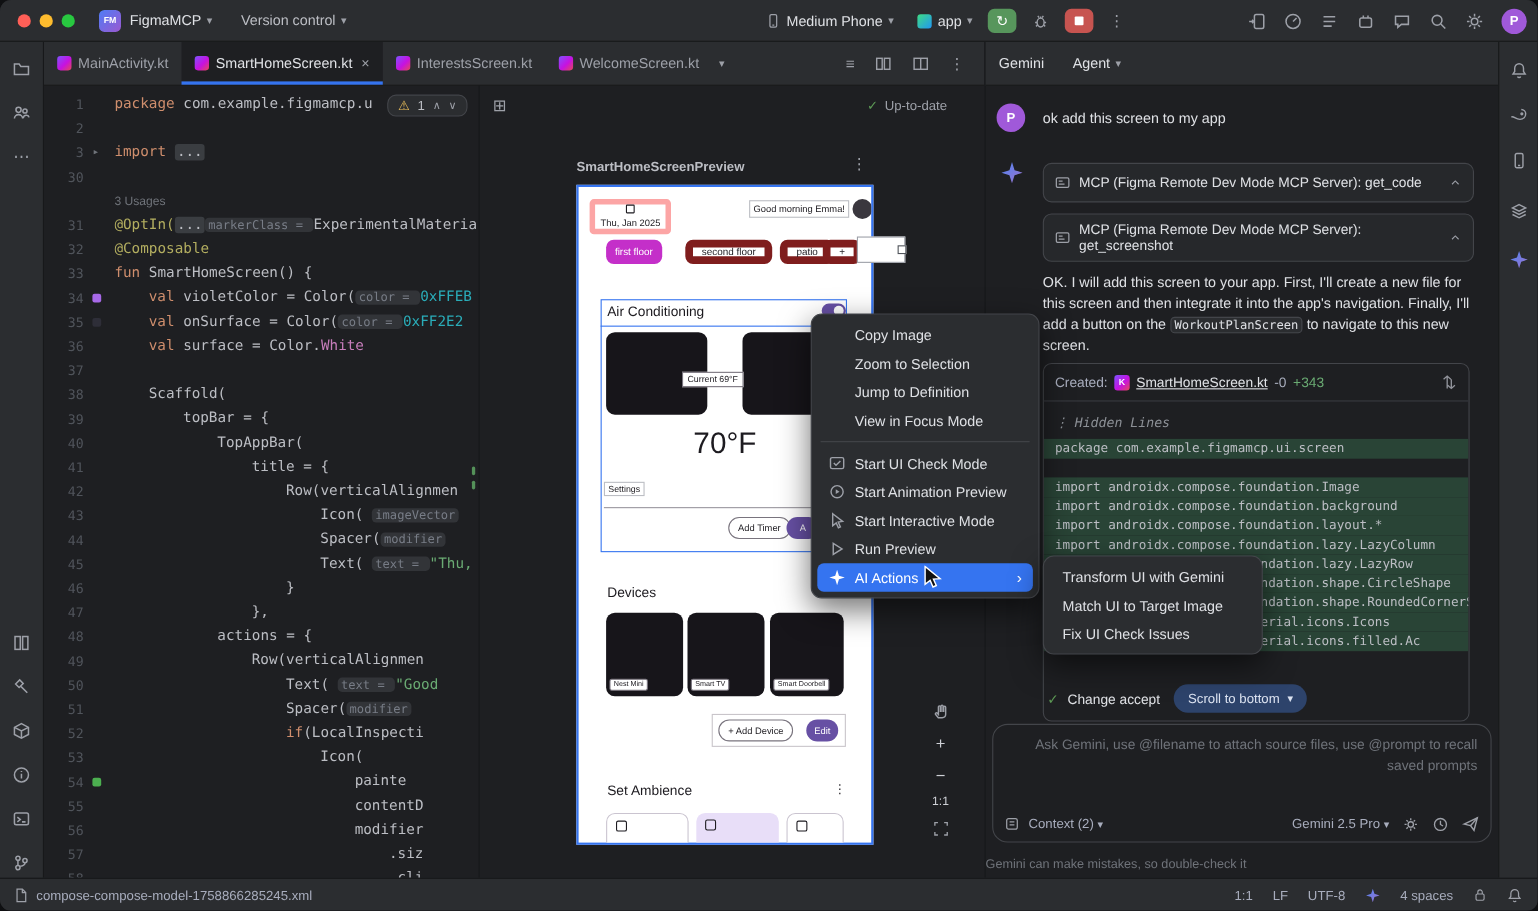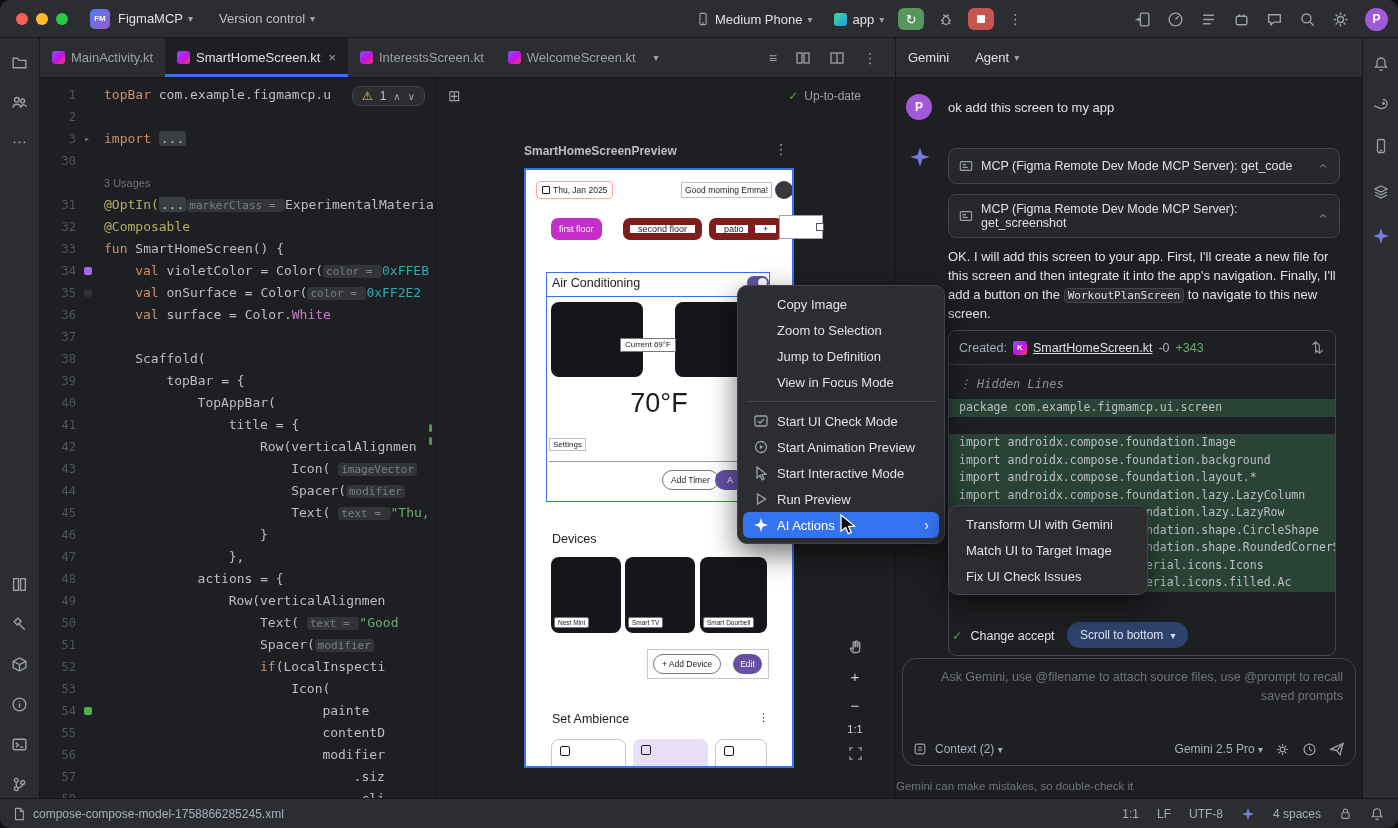--- a/index.html
+++ b/index.html
@@ -87,22 +87,22 @@
   .pv-grid { margin-left:12px; color:#9DA0A8; font-size:15px; }
   .pv-status { position:absolute; right:34px; display:flex; gap:6px; align-items:center;
                font-size:12px; color:#9DA0A8; }
   .pv-label { position:absolute; left:88px; top:66px; font-size:12px; color:#BCBEC4;font-weight:bold; }
   .pv-kebab { position:absolute; left:338px; top:63px; }
 
   .phone { position:absolute; left:88px; top:90px; width:270px; height:600px; }
   .phone-inner { position:absolute; inset:0; background:#fff; border:2px solid #3574F0; overflow:hidden;
                  color:#1D1B20; }
   .ph-abs { position:absolute; }
-  .date-chip { left:10px; top:11px; height:18px; border:1px solid #fca5a5; border-radius:4px;
-               display:flex; align-items:center; gap:3px; padding:0 5px; font-size:8.5px; }
+  .date-chip { left:10px; top:11px; height:32px; border:5px solid #fca5a5; border-radius:4px;
+               display:flex; align-items:center; gap:3px; padding:0 5px; font-size:8.5px;flex-direction:column; }
   .cal { width:8px; height:8px; border:1px solid #1D1B20; border-radius:1px; }
   .greeting { left:155px; top:12px; height:16px; border:1px solid #BCBEC4; padding:0 3px;
               font-size:8.5px; line-height:14px; white-space:nowrap; }
   .ph-avatar { left:249px; top:11px; width:18px; height:18px; border-radius:50%; background:#3A373E; }
   .chip { height:22px; border-radius:7px; font-size:9px; display:flex; align-items:center;
           padding:0 8px; white-space:nowrap; }
   .chip-on { background:#C42FC9; color:#fff; }
   .chip-off { border:7px solid #7f1d1d; background:#fff; color:#1D1B20; }
   .ovf-box { left:255px; top:47px; width:44px; height:24px; background:#fff; border:1px solid #9DA0A8; }
   .ovf-handle { left:292px; top:55px; width:8px; height:8px; background:#fff; border:1px solid #50545B; }
@@ -381,21 +381,21 @@
       <svg class="ico" width="16" height="16" viewBox="0 0 16 16">
           <rect x="2" y="3" width="12" height="10"></rect>
           <path d="M8 3v10"></path>
         </svg>
       <span class="glyph">⋮</span>
     </div>
   </div>
 
   <main class="editor">
     <div class="editor-lines" id="editor-lines">
-        <div class="eline"><span class="gut">1</span><span class="markcol"></span><span class="etext"><span class="tk-kw">topBar </span><span class="tk-pl">com.example.figmamcp.u</span></span></div>
+        <div class="eline"><span class="gut">1</span><span class="markcol"></span><span class="etext"><span class="tk-kw">package </span><span class="tk-pl">com.example.figmamcp.u</span></span></div>
         <div class="eline"><span class="gut">2</span><span class="markcol"></span><span class="etext"></span></div>
         <div class="eline"><span class="gut">3</span><span class="markcol"><span class="foldchev">▸</span></span><span class="etext"><span class="tk-kw">import </span><span class="tk-fold">...</span></span></div>
         <div class="eline"><span class="gut">30</span><span class="markcol"></span><span class="etext"></span></div>
         <div class="eline"><span class="gut"></span><span class="markcol"></span><span class="etext usages">3 Usages</span></div>
         <div class="eline"><span class="gut">31</span><span class="markcol"></span><span class="etext"><span class="tk-ann">@OptIn(</span><span class="tk-fold">...</span><span class="tk-hint">markerClass = </span><span class="tk-pl">ExperimentalMateria</span></span></div>
         <div class="eline"><span class="gut">32</span><span class="markcol"></span><span class="etext"><span class="tk-ann">@Composable</span></span></div>
         <div class="eline"><span class="gut">33</span><span class="markcol"></span><span class="etext"><span class="tk-kw">fun </span><span class="tk-pl">SmartHomeScreen</span><span class="tk-pl">() {</span></span></div>
         <div class="eline"><span class="gut">34</span><span class="markcol"><span class="swatch" style="background: rgb(167, 105, 232);"></span></span><span class="etext" style="padding-left: 31.2px;"><span class="tk-kw">val </span><span class="tk-pl">violetColor = Color(</span><span class="tk-hint">color = </span><span class="tk-num">0xFFEB</span></span></div>
         <div class="eline"><span class="gut">35</span><span class="markcol"><span class="swatch" style="background: rgb(46, 46, 56);"></span></span><span class="etext" style="padding-left: 31.2px;"><span class="tk-kw">val </span><span class="tk-pl">onSurface = Color(</span><span class="tk-hint">color = </span><span class="tk-num">0xFF2E2</span></span></div>
         <div class="eline"><span class="gut">36</span><span class="markcol"></span><span class="etext" style="padding-left: 31.2px;"><span class="tk-kw">val </span><span class="tk-pl">surface = Color.</span><span class="tk-prop">White</span></span></div>

